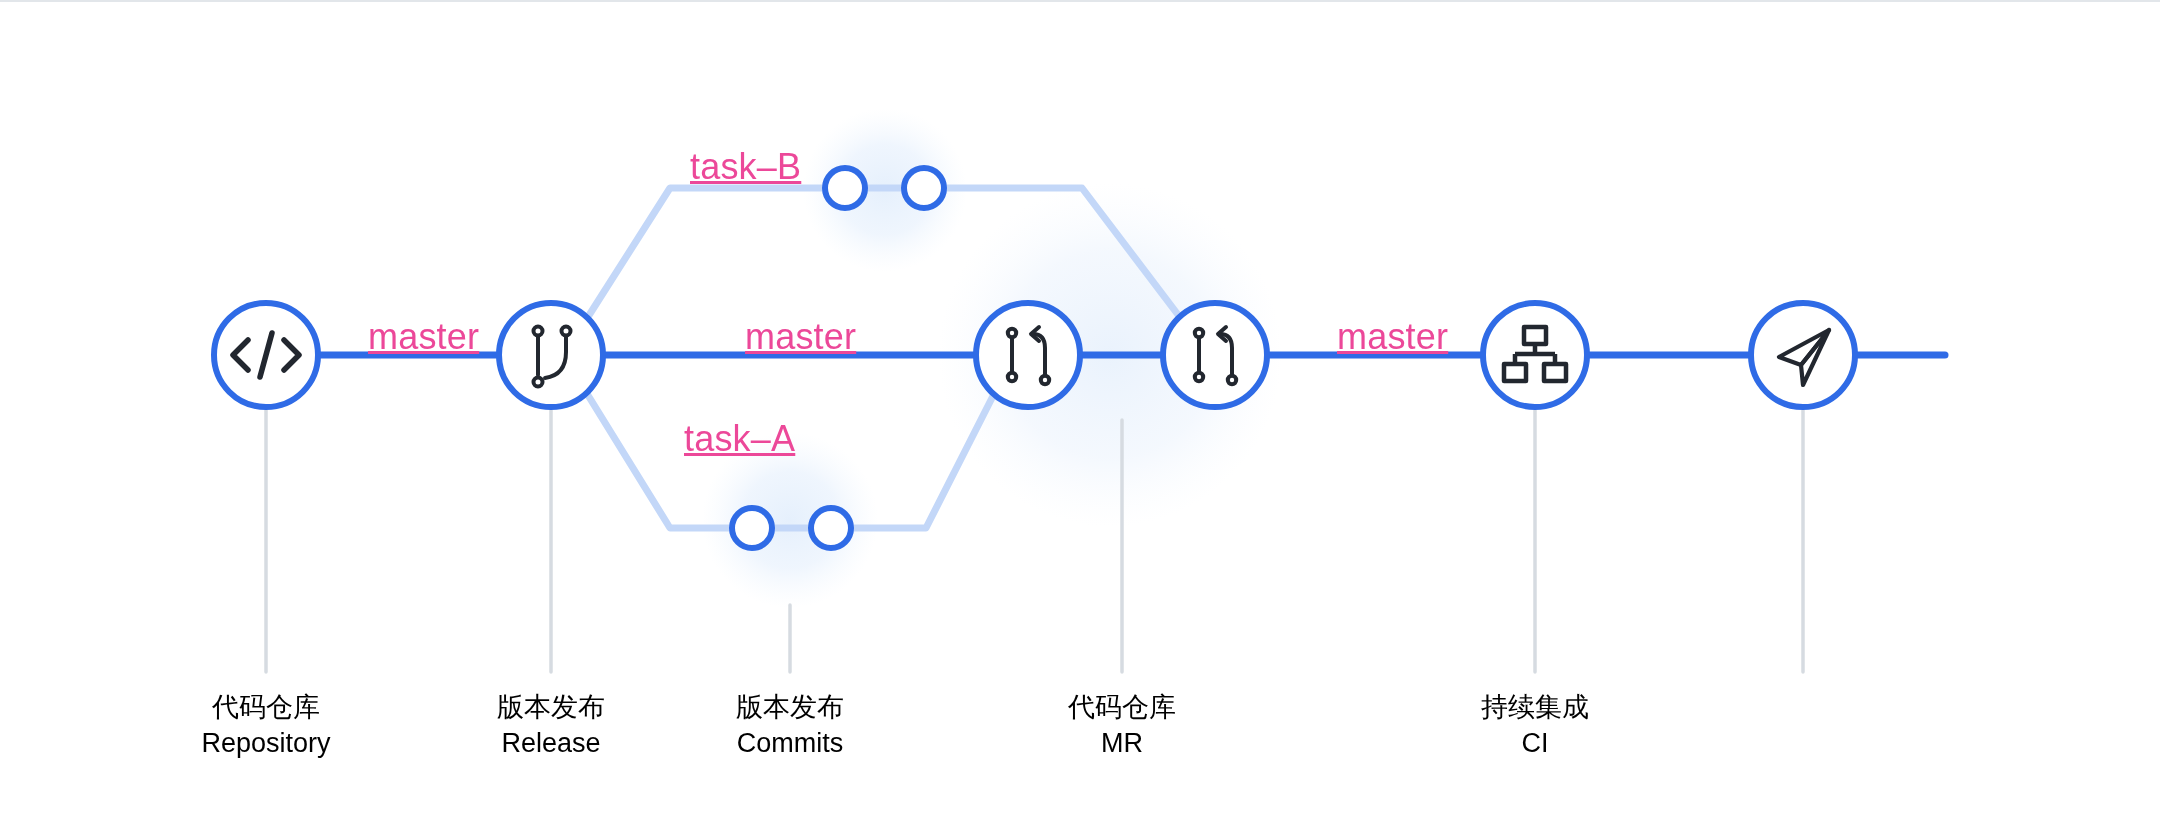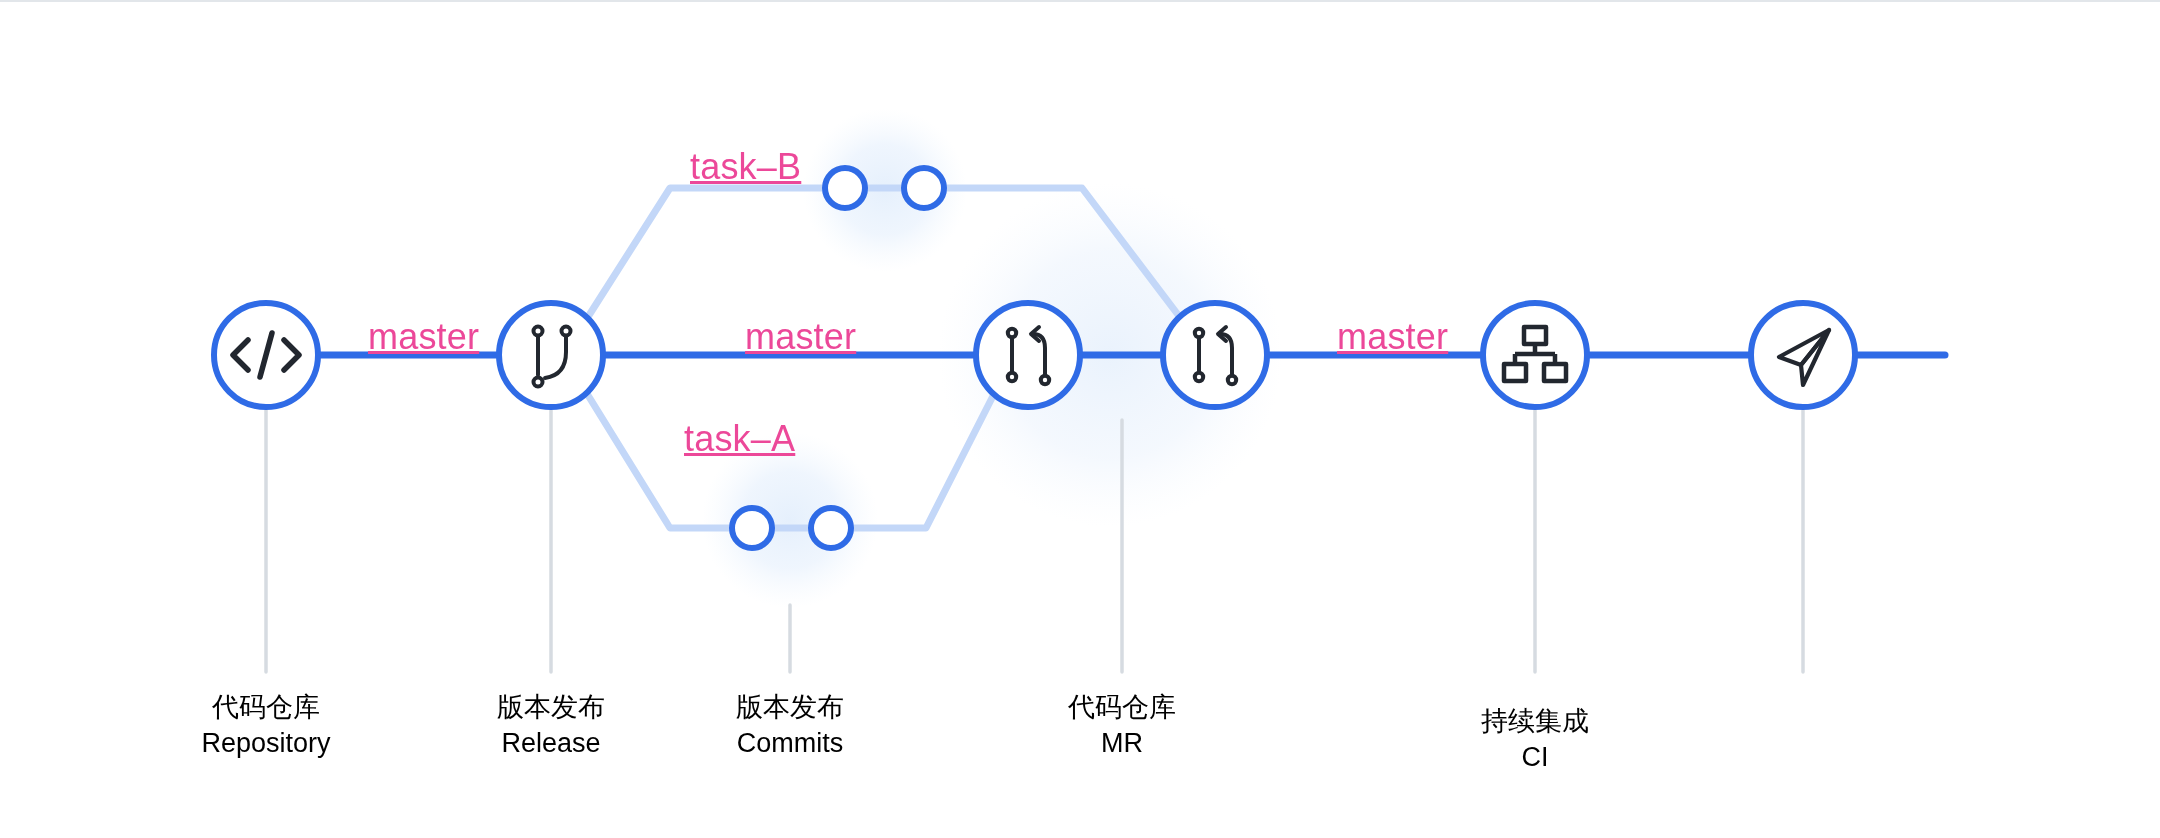--- a/index.html
+++ b/index.html
@@ -197,19 +197,19 @@
   <div class="node-caption" style="left:790px; top:690px;">
     <span class="cn">版本发布</span>
     <span class="en">Commits</span>
   </div>
 
   <div class="node-caption" style="left:1122px; top:690px;">
     <span class="cn">代码仓库</span>
     <span class="en">MR</span>
   </div>
 
-  <div class="node-caption" style="left:1535px; top:690px;margin-top:14px;">
+  <div class="node-caption" style="left:1535px; top:690px;">
     <span class="cn">持续集成</span>
     <span class="en">CI</span>
   </div>
 
 
 </div>
 
 </body></html>

